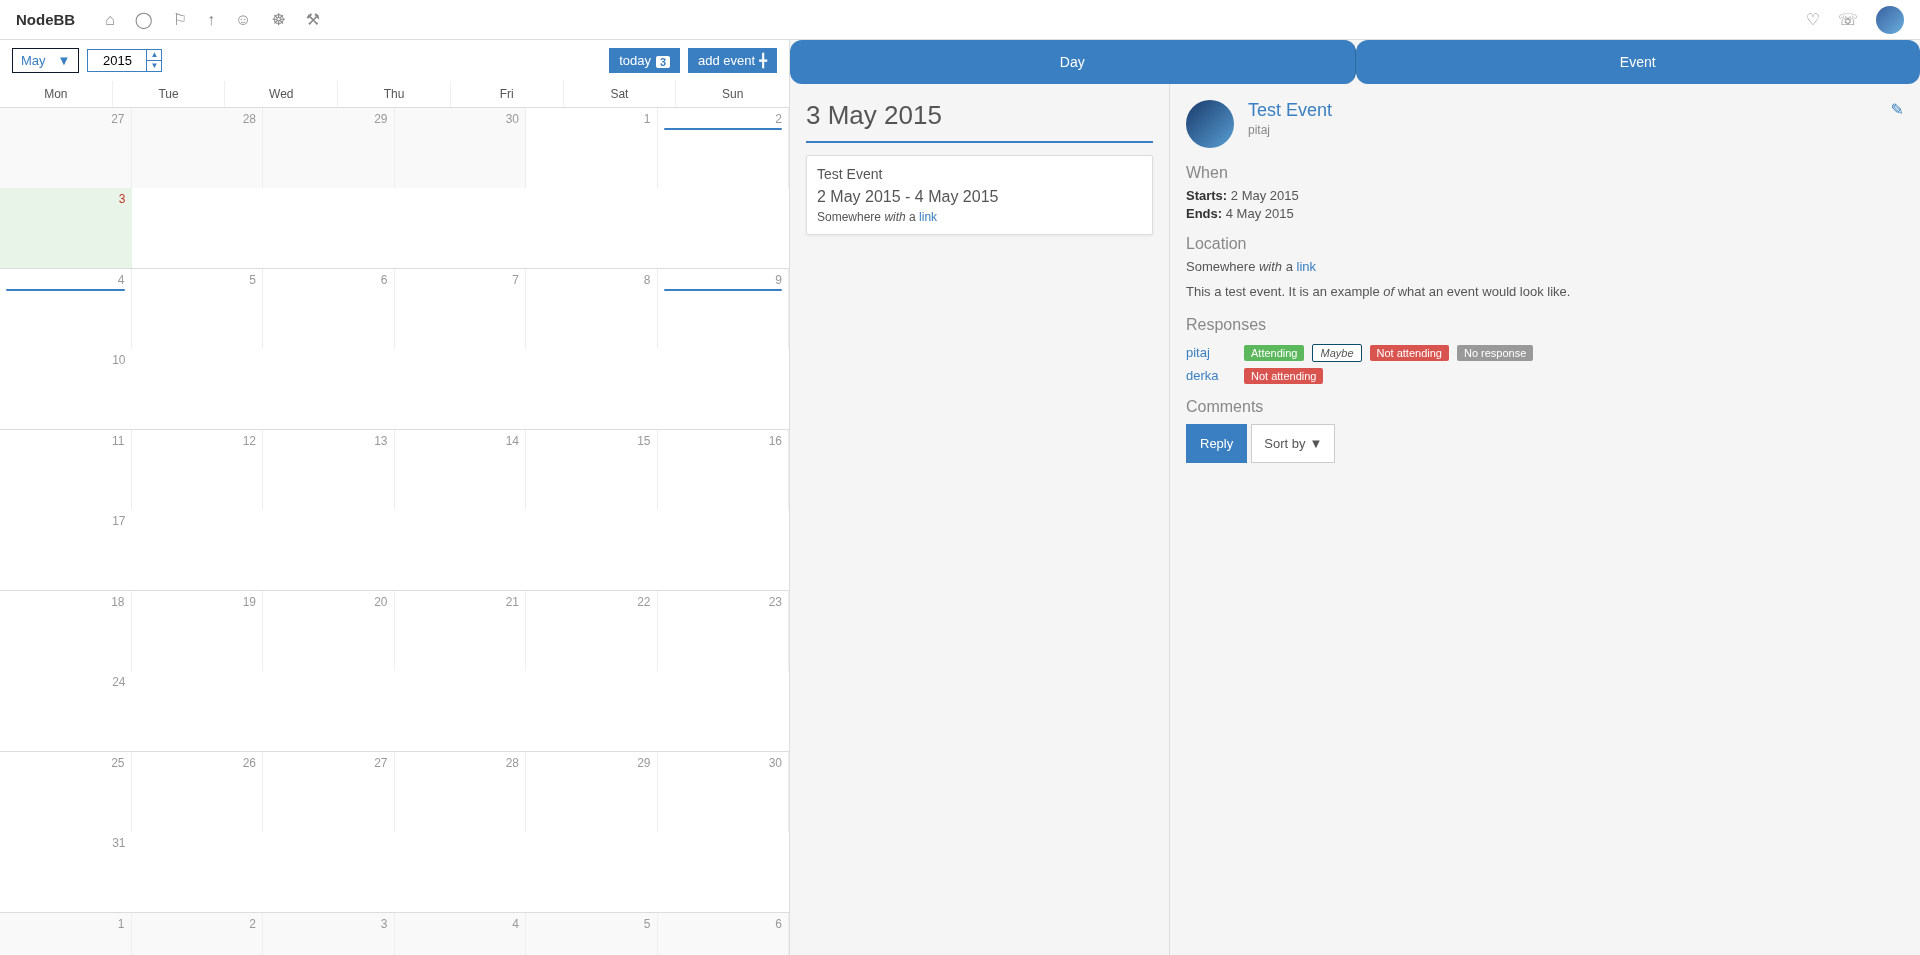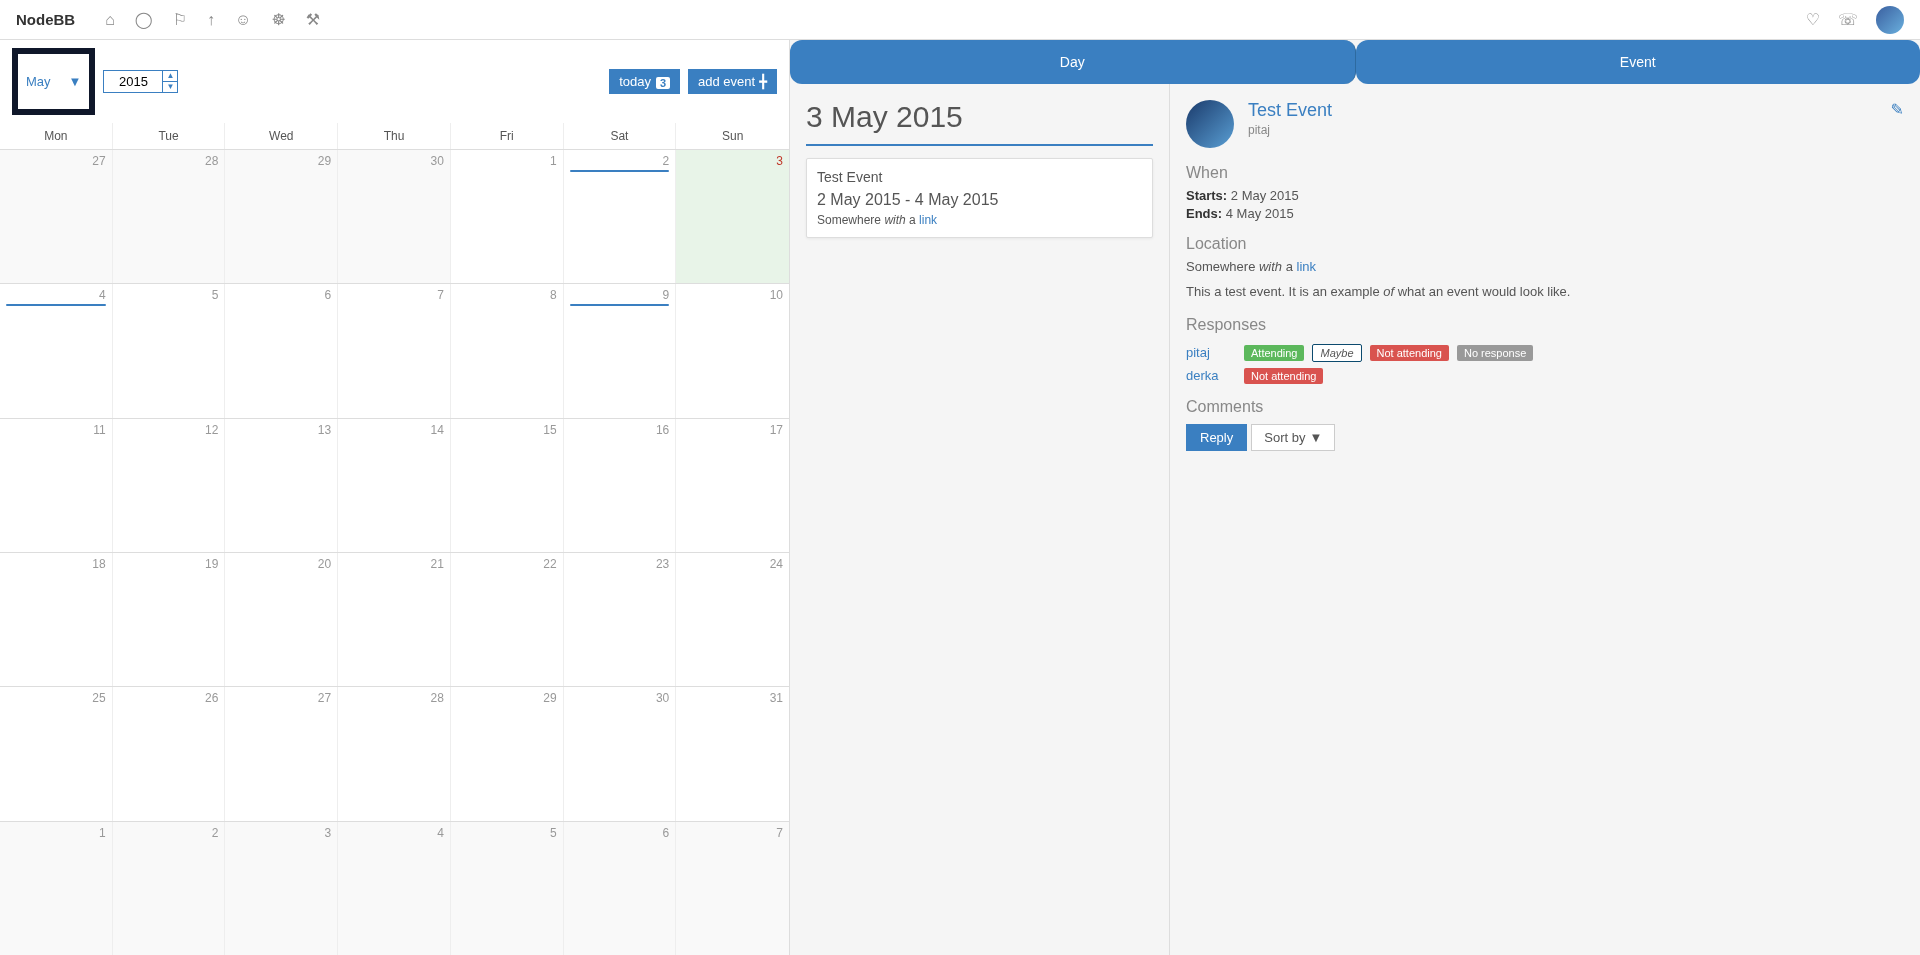--- a/index.html
+++ b/index.html
@@ -55,29 +55,29 @@
     }
 
     .calendar-toolbar {
       display: flex;
       align-items: center;
       padding: 8px 12px;
       gap: 8px;
       background: #fff;
     }
     .month-select {
-      border: 6px solid #0f172a;
+      border: 1px solid #0f172a;
       background: #fff;
       color: #3a7fc1;
-      padding: 20px 8px;
-      font-size: 13px;
-      cursor: pointer;
-      display: flex;
-      align-items: center;
-      gap: 18px;
+      padding: 4px 8px;
+      font-size: 13px;
+      cursor: pointer;
+      display: flex;
+      align-items: center;
+      gap: 12px;
     }
     .year-input {
       border: 1px solid #3a7fc1;
       width: 60px;
       padding: 2px 4px;
       font-size: 13px;
       text-align: center;
     }
     .year-spinner {
       display: flex;
@@ -151,21 +151,21 @@
     .cal-header-cell:last-child { border-right: none; }
 
     .cal-weeks {
       flex: 1;
       display: flex;
       flex-direction: column;
     }
     .cal-week {
       flex: 1;
       display: grid;
-      grid-template-columns: repeat(7, 1fr);
+      grid-template-columns: repeat(6, 1fr);
       border-bottom: 1px solid #ddd;
     }
     .cal-week:last-child { border-bottom: none; }
     .cal-day {
       border-right: 1px solid #eee;
       padding: 4px 6px;
       position: relative;
       min-height: 80px;
       background: #fff;
     }
@@ -210,21 +210,21 @@
       justify-content: center;
       background: #3a7fc1;
       color: #fff;
       font-size: 14px;
       cursor: pointer;
       border-right: 1px solid #2d6aa0;
       border-radius: 12px;
     }
     .panel-tab:last-child { border-right: none; }
     .day-panel-date {
-      font-size: 30px;
+      font-size: 26px;
       color: #555;
       border-bottom: 2px solid #3a7fc1;
       padding-bottom: 10px;
       margin-bottom: 12px;
     }
     .day-event-card {
       background: #fff;
       border: 1px solid #ddd;
       border-radius: 2px;
       padding: 10px;
@@ -335,21 +335,21 @@
       color: #fff;
       border: none;
       padding: 5px 14px;
       cursor: pointer;
       font-size: 13px;
     }
     .sortby-btn {
       background: #fff;
       color: #555;
       border: 1px solid #ccc;
-      padding: 5px 12px;
+      padding: 11px 12px;
       cursor: pointer;
       font-size: 13px;
       display: flex;
       align-items: center;
       gap: 4px;
     }
 
     
     .panels-row {
       display: flex;

